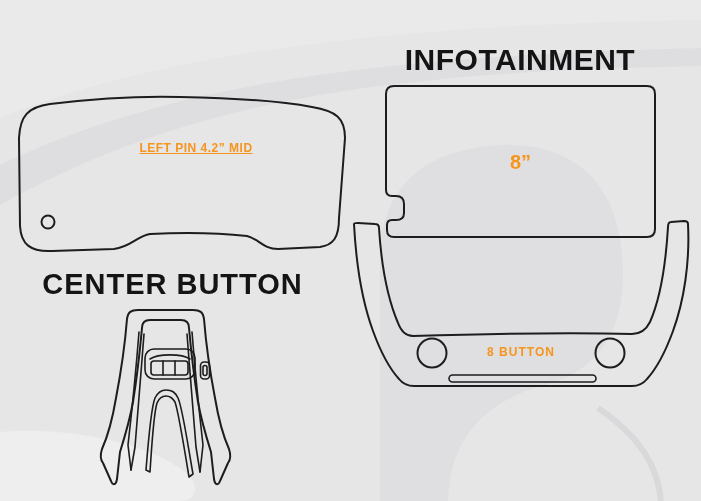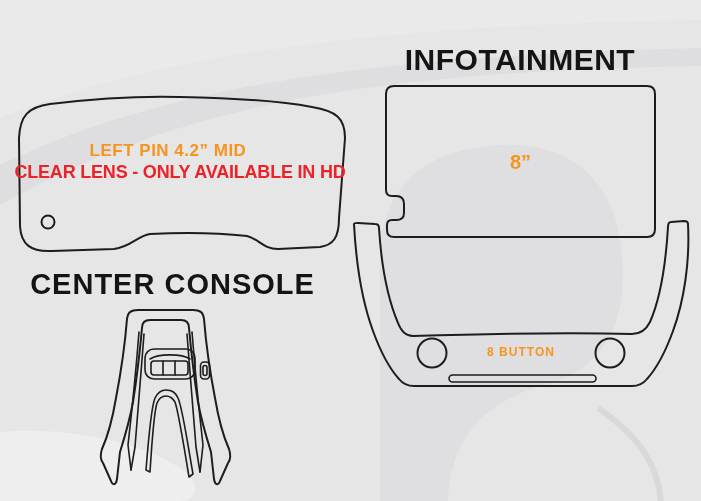--- a/index.html
+++ b/index.html
@@ -12,21 +12,21 @@
   svg{position:absolute;left:0;top:0;}
   .line{fill:none;stroke:var(--line-dark,#1d1d1d);stroke-width:2;stroke-linejoin:round;stroke-linecap:round;}
   .line-thin{fill:none;stroke:var(--line-dark,#1d1d1d);stroke-width:1.6;stroke-linejoin:round;stroke-linecap:round;}
   .label{position:absolute;text-align:center;font-weight:700;line-height:1.05;}
   .section-title{color:var(--title-black,#141414);}
   .accent{color:var(--accent-orange,#f7941d);}
   .alert{color:var(--alert-red,#ec2227);}
   #title-driver{left:10px;top:30px;width:340px;font-size:34px;letter-spacing:0.5px;}
   #title-infotainment{left:360px;top:44px;width:320px;font-size:30px;letter-spacing:0.5px;text-align:center;}
   #title-console{left:5px;top:269px;width:335px;font-size:29px;letter-spacing:1px;}
-  #driver-callout-1{left:8px;top:142px;width:320px;font-size:17px;letter-spacing:0.5px;}
+  #driver-callout-1{left:36px;top:142px;width:320px;font-size:12px;letter-spacing:0.5px;text-decoration:underline;}
   #driver-callout-2{left:0px;top:163px;width:360px;font-size:18px;white-space:nowrap;letter-spacing:-0.2px;}
   #screen-size-label{left:386px;top:152px;width:269px;font-size:20px;}
   #bezel-label{left:421px;top:346px;width:200px;font-size:12px;letter-spacing:1px;}
 </style>
 </head>
 <body style="background: rgb(230, 230, 231);">
 
 <div id="stage">
 
   <svg width="701" height="501" viewBox="0 0 701 501">
@@ -71,22 +71,21 @@
       <g>
         <rect class="line-thin" x="200.5" y="362" width="9" height="17" rx="3.5"></rect>
         <rect class="line-thin" x="203" y="365.5" width="4" height="10" rx="2"></rect>
       </g>
     </g>
   </svg>
 
 
   <div id="driver-callout-1" class="label accent">LEFT PIN 4.2” MID</div>
 
-  <div id="driver-callout-2" class="label alert">CLEAR LENS - ONLY AVAILABLE IN HD</div>
 
   <div id="title-infotainment" class="label section-title">INFOTAINMENT</div>
 
   <div id="screen-size-label" class="label accent">8”</div>
 
   <div id="bezel-label" class="label accent">8 BUTTON</div>
 
-  <div id="title-console" class="label section-title">CENTER CONSOLE</div>
+  <div id="title-console" class="label section-title">CENTER BUTTON</div>
 </div>
 
 </body></html>

